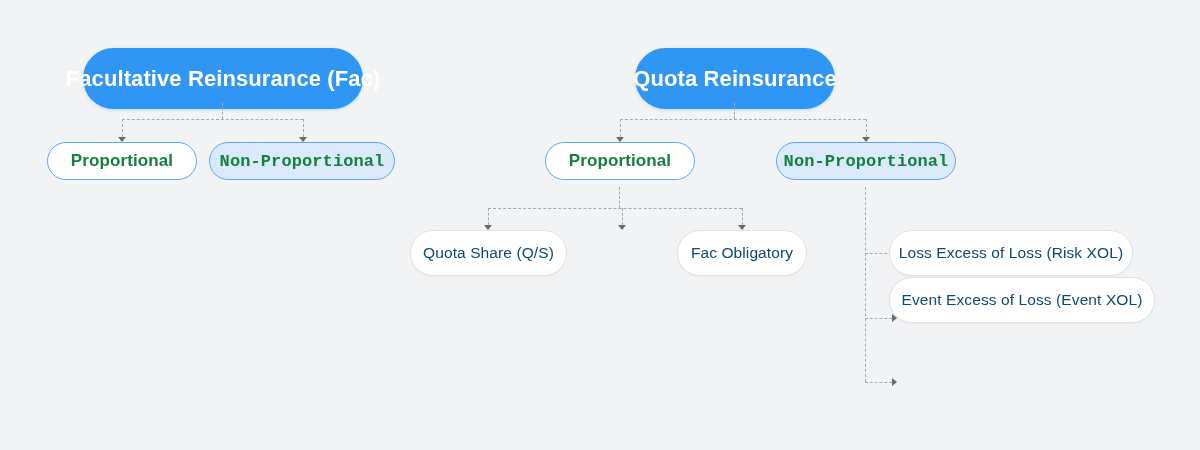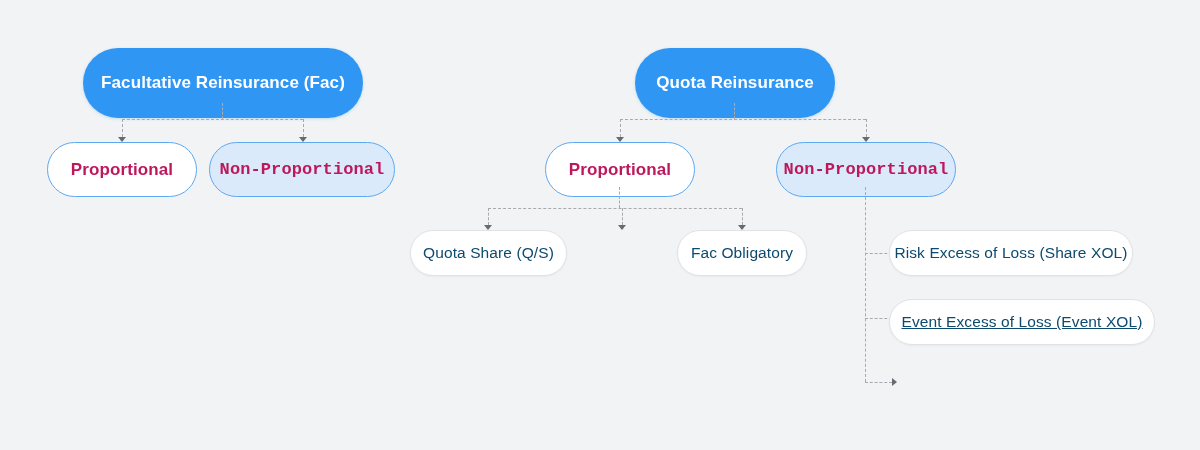--- a/index.html
+++ b/index.html
@@ -15,32 +15,32 @@
     position: absolute;
     display: flex;
     align-items: center;
     justify-content: center;
     border-radius: 999px;
     box-sizing: border-box;
     white-space: nowrap;
     letter-spacing: 0.1px;
   }
   .lv1 {
-    height: 70px;
+    height: 61px;
     background: #2F96F4;
     color: #FFFFFF;
-    font-size: 17px;
+    font-size: 22px;
     font-weight: 600;
     box-shadow: 0 1px 3px rgba(47,150,244,0.25);
   }
   .lv2 {
-    height: 55px;
+    height: 38px;
     background: #FFFFFF;
     border: 1px solid #5CA9F2;
-    color: #be185d;
+    color: #15803d;
     font-size: 17px;
     font-weight: 600;
   }
   .lv2.filled { background: #DBEAFB; font-family: Liberation Mono, monospace; }
   .lv3 {
     height: 46px;
     background: #FFFFFF;
     border: 1px solid #E0E3E6;
     color: #0c4a6e;
     font-size: 15.5px;
@@ -107,16 +107,16 @@
   <div class="pill lv3" style="left:677px; top:230px; width:130px;">Fac Obligatory</div>
 
   <div class="line vline" style="left:865px; top:187px; height:195px;"></div>
   <div class="line hline" style="left:865px; top:253px; width:27px;"></div>
   <div class="line hline" style="left:865px; top:318px; width:27px;"></div>
   <div class="line hline" style="left:865px; top:382px; width:27px;"></div>
   <div class="arrow-right" style="left:892px; top:249px;"></div>
   <div class="arrow-right" style="left:892px; top:314px;"></div>
   <div class="arrow-right" style="left:892px; top:378px;"></div>
 
-  <div class="pill lv3" style="left:889px; top:230px; width:244px;">Risk Excess of Loss (Share XOL)</div>
-  <div class="pill lv3" style="left:889px; top:299px; width:266px;text-decoration:underline;">Event Excess of Loss (Event XOL)</div>
+  <div class="pill lv3" style="left:889px; top:230px; width:244px;">Loss Excess of Loss (Risk XOL)</div>
+  <div class="pill lv3" style="left:889px; top:277px; width:266px;">Event Excess of Loss (Event XOL)</div>
 
 </div>
 
 </body></html>

